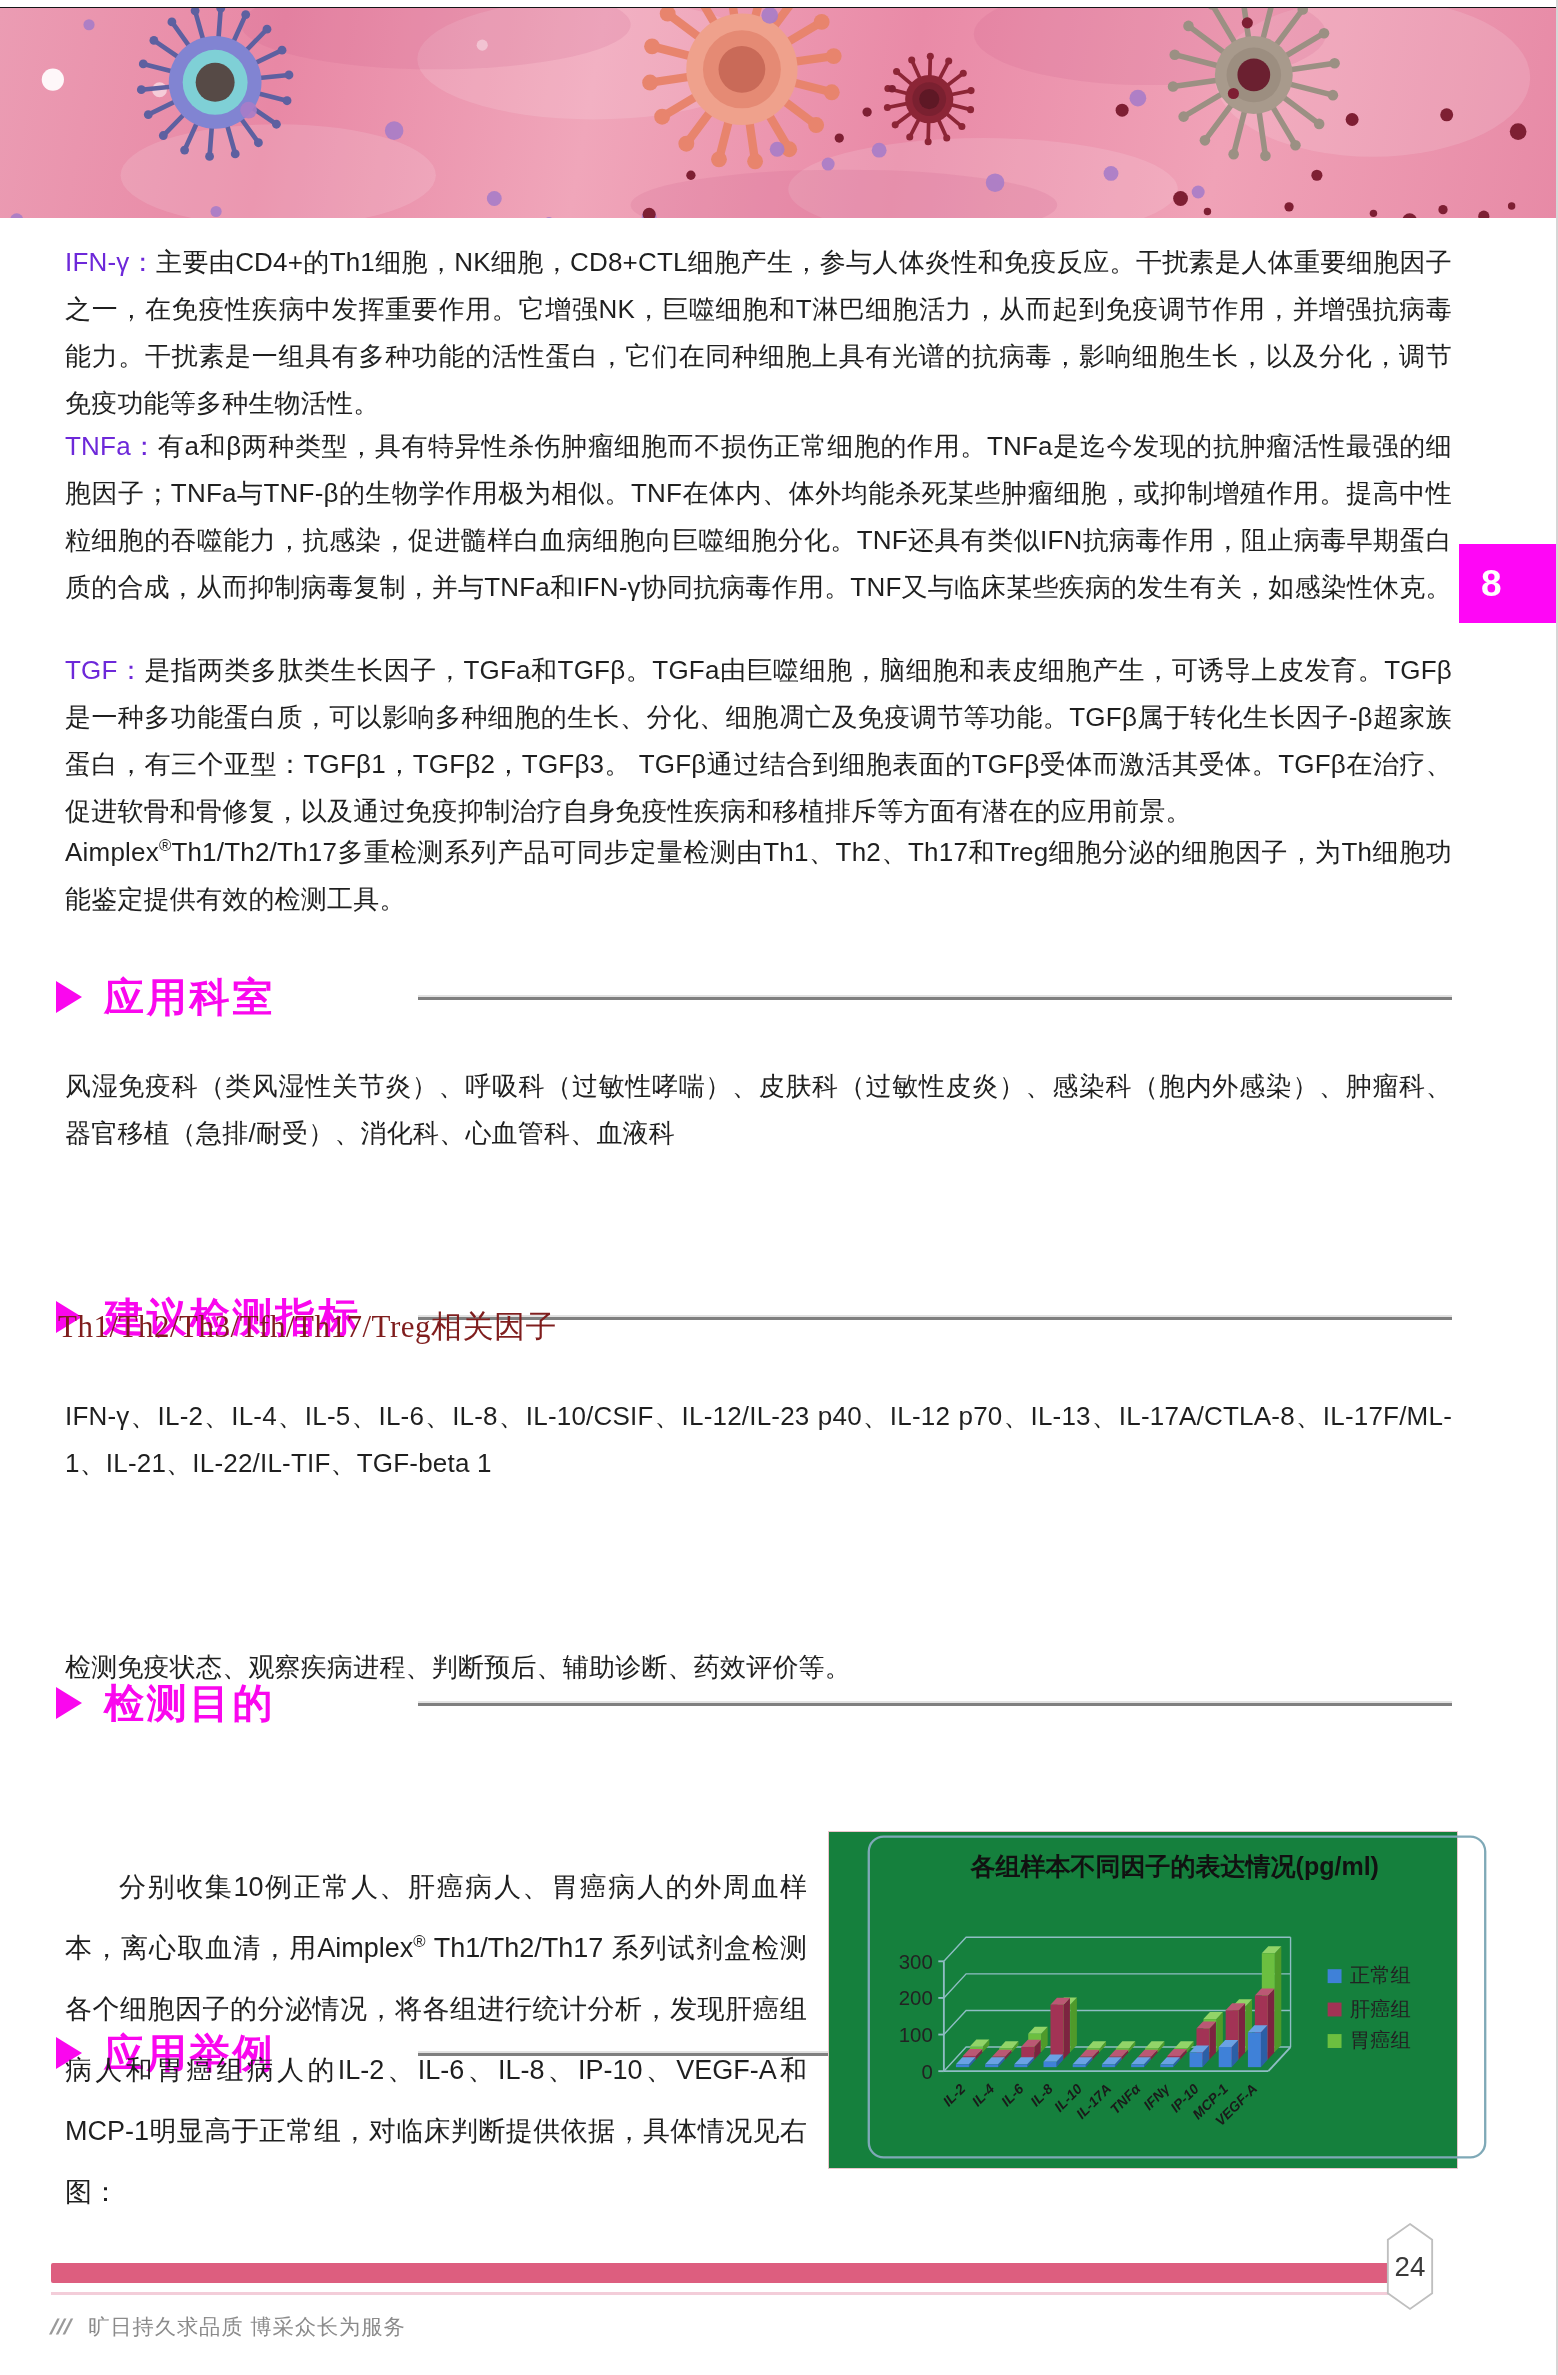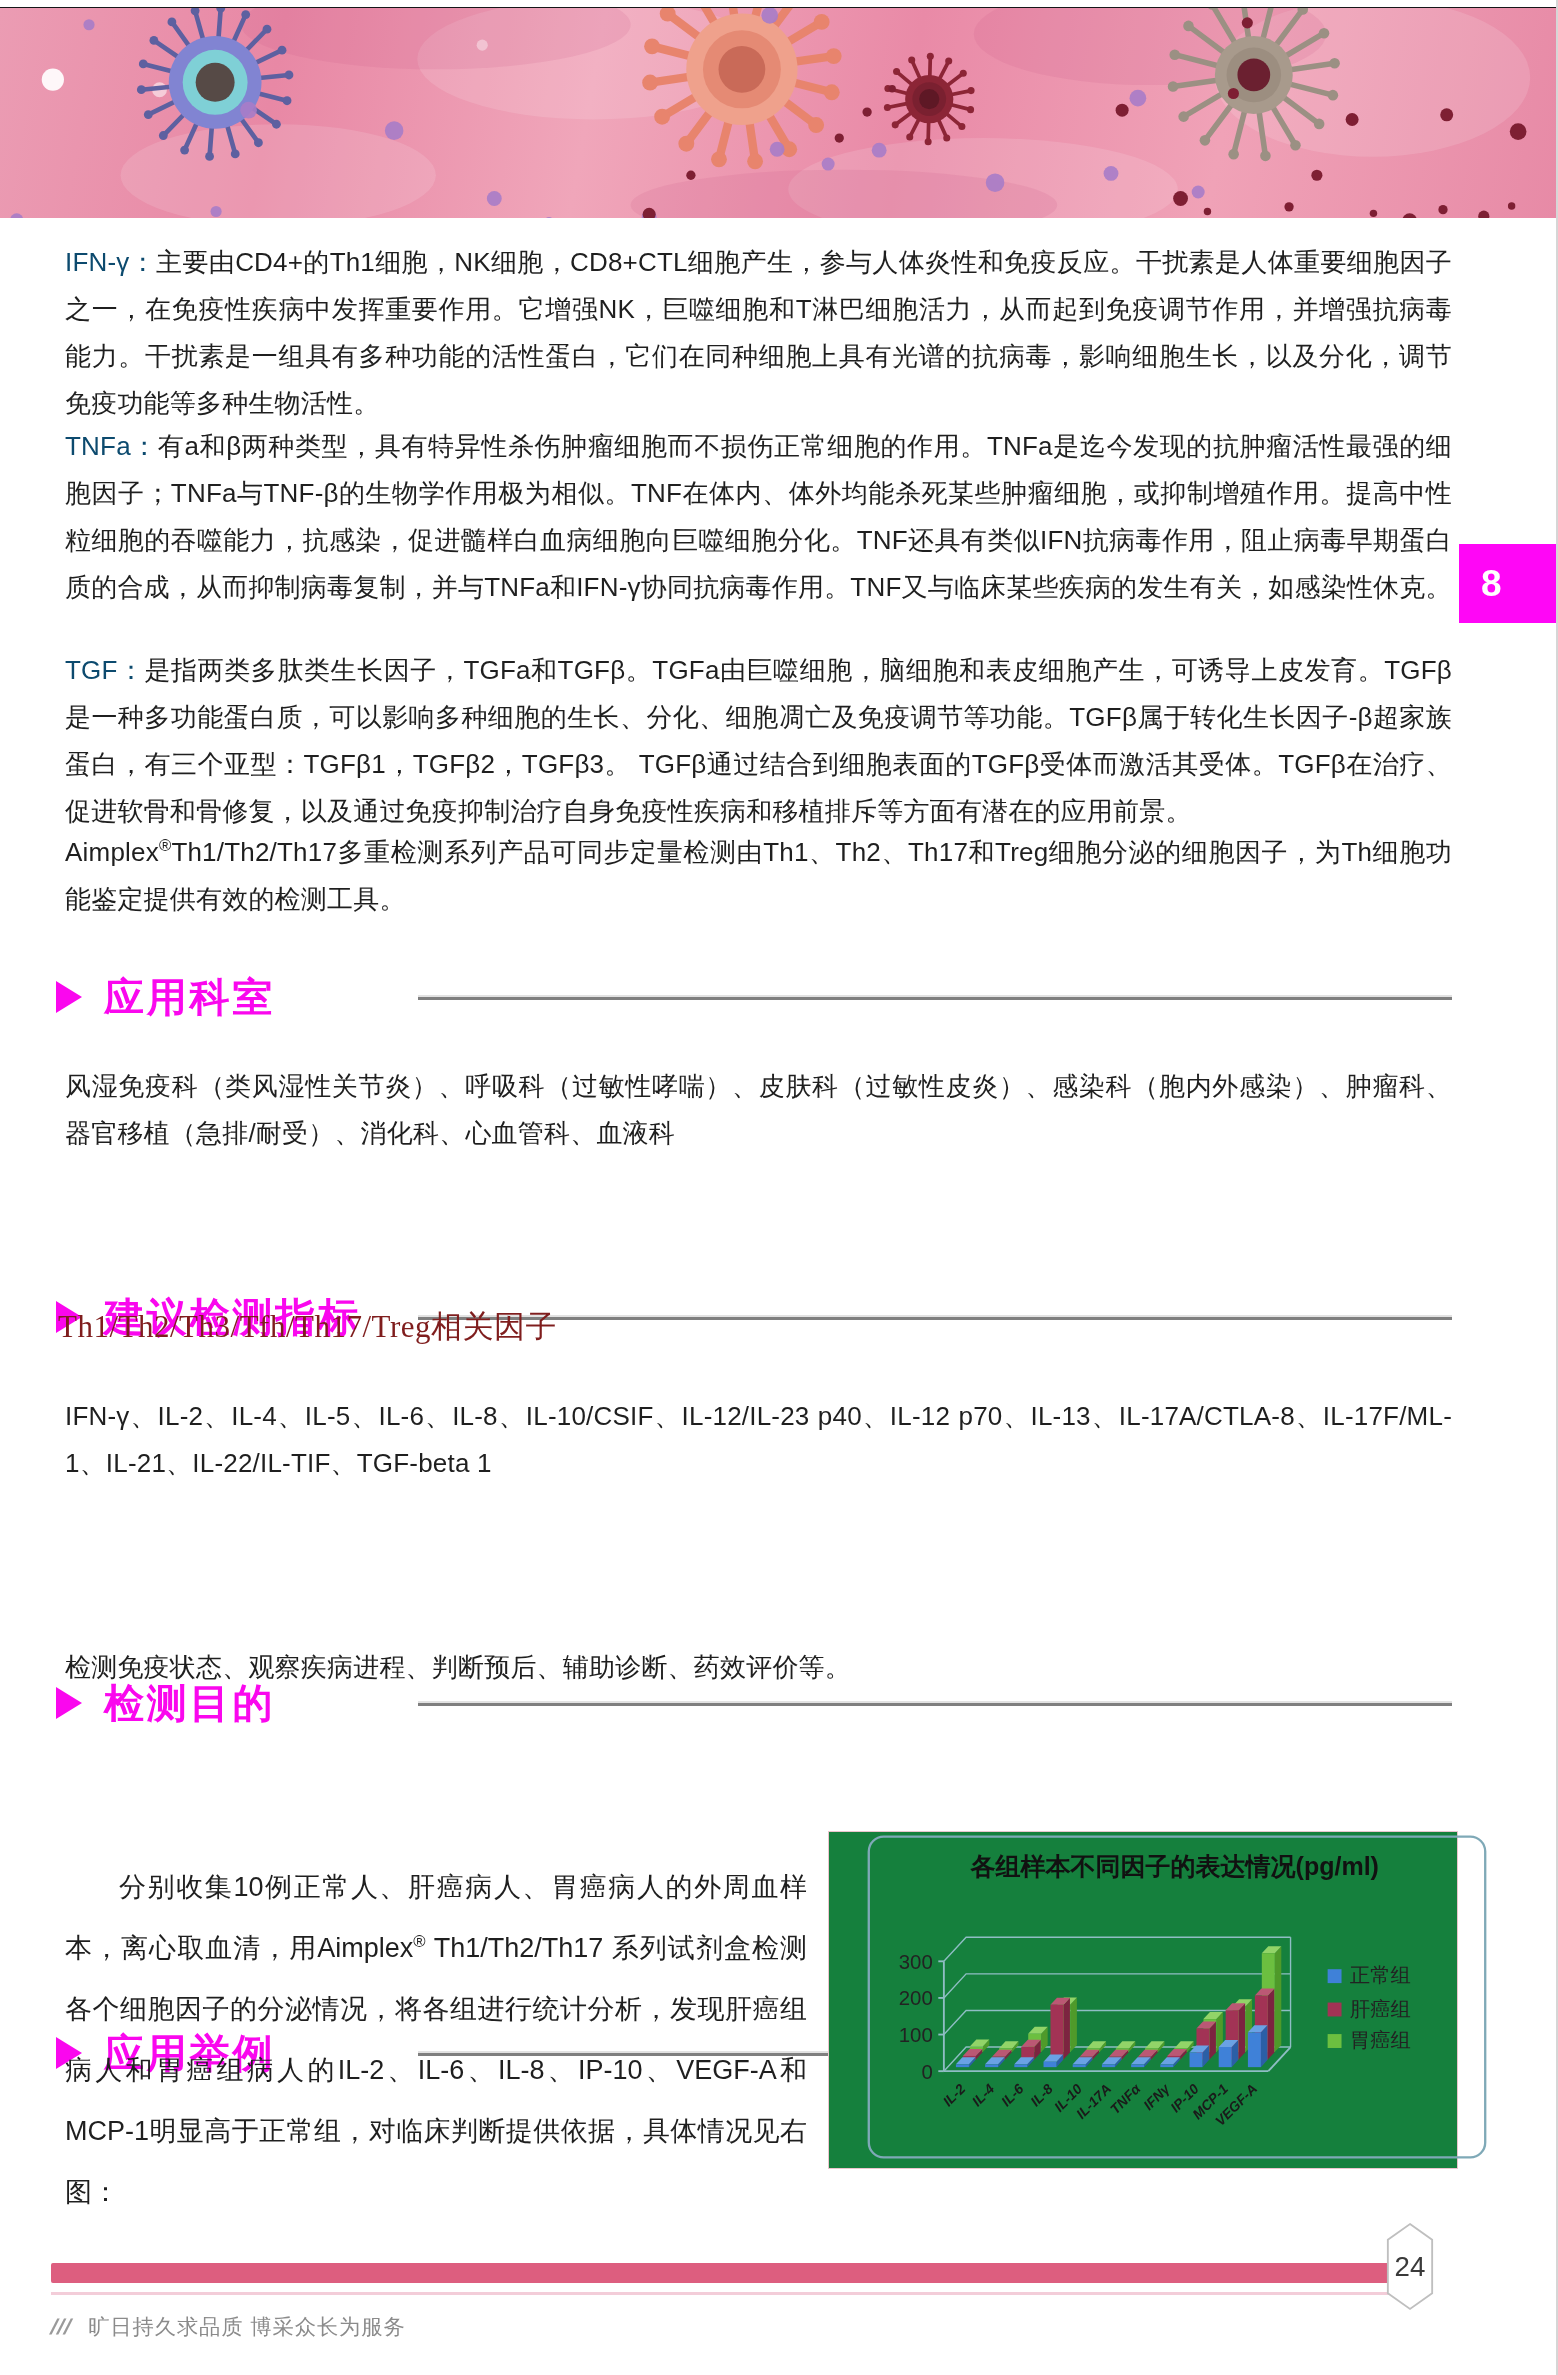--- a/index.html
+++ b/index.html
@@ -11,21 +11,21 @@
   .abs{position:absolute;}
   
   #banner{
     left:0;top:6.5px;width:1558px;height:210px;
     background:linear-gradient(100deg,#eb9cb3 0%,#e888a5 18%,#f0a6ba 38%,#e98aa7 58%,#f0a2b7 78%,#e78aa6 100%);
     border-top:1.9px solid #151518;
   }
   #banner svg{display:block;width:100%;height:100%;}
   
   .para{font-size:26px;line-height:47px;text-align:justify;letter-spacing:0.2px;}
-  .olabel{color:#0c4a6e;}
+  .olabel{color:#6d28d9;}
   .case{font-size:27px;line-height:61px;text-align:justify;text-indent:54px;}
   sup.reg{font-size:16.7px;vertical-align:super;line-height:0;}
   
   .sec{position:relative;height:54px;}
   .sec .row{display:flex;align-items:center;height:54px;}
   .tri{width:0;height:0;border-left:26px solid #fa07ee;border-top:16.7px solid transparent;border-bottom:16.7px solid transparent;margin-right:22px;}
   .sec h2{margin:0;font-size:40px;font-weight:600;color:#fa07ee;letter-spacing:2.8px;white-space:nowrap;text-align:center;}
   .secline{position:absolute;left:362px;right:0;top:25px;height:4.6px;background:linear-gradient(#e2e2e2 38%,#7f7f7f 40%);}
   .sub{color:#7f1d1d;font-size:31px;letter-spacing:0.5px;font-family:Liberation Serif, serif;}
   

